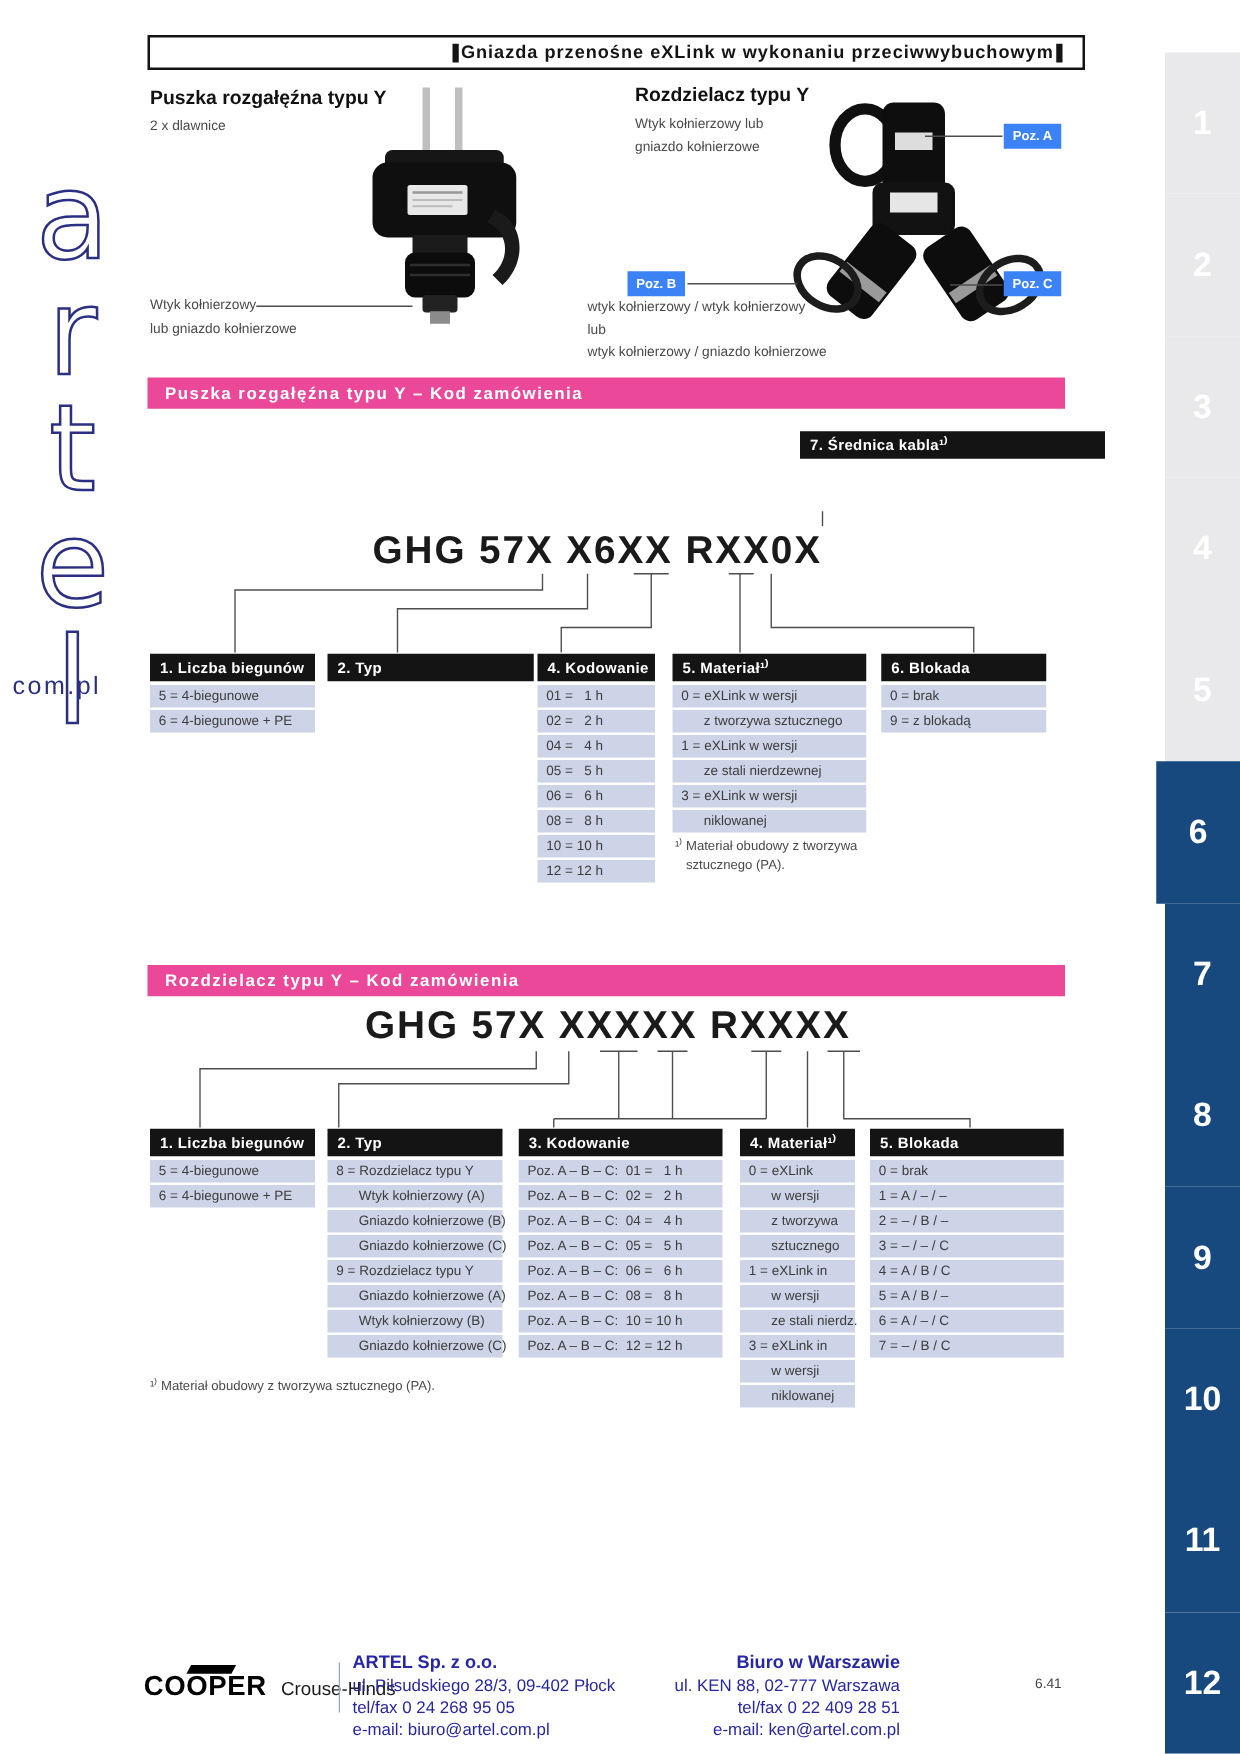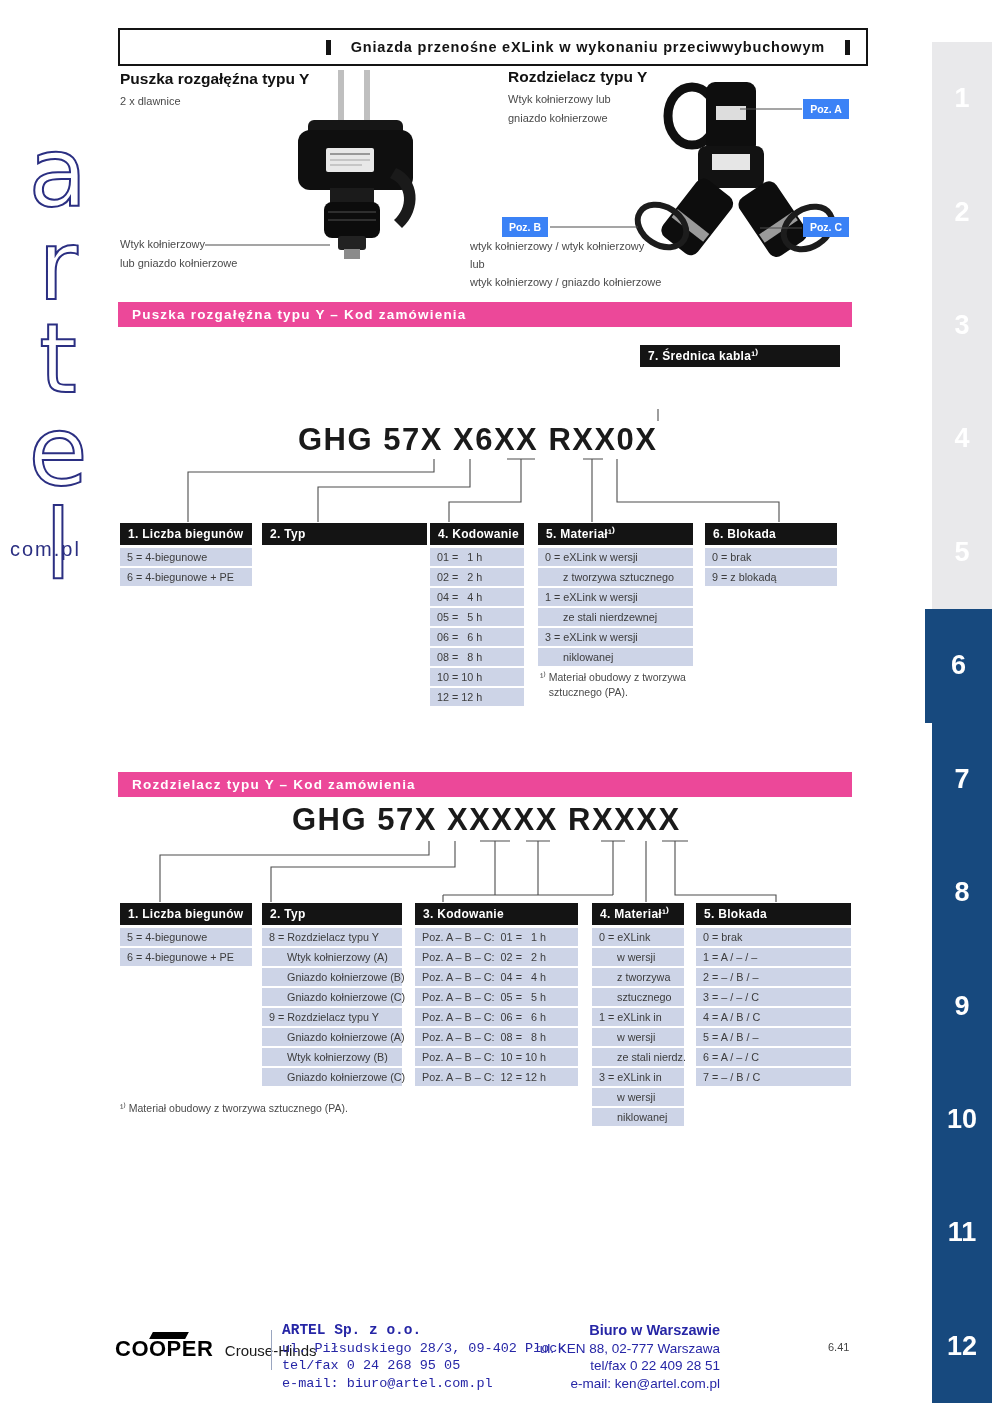--- a/index.html
+++ b/index.html
@@ -11,21 +11,21 @@
   .logo-domain { position: absolute; left: 10px; top: 538px; font-size: 20px; letter-spacing: 2px; color: #2b2f82; }
 
   
   .sidebar { position: absolute; left: 925px; top: 42px; width: 67px; height: 1361px; display: flex; flex-direction: column; }
   .tab { flex: 1; display: flex; align-items: center; justify-content: center; margin-left: 7px; background: #17497e; }
   .tab:nth-of-type(-n+5) { background: #e9e9eb; }
   .tab.active { margin-left: 0; }
   .tab-num { color: #ffffff; font-weight: bold; font-size: 27px; }
 
   
-  .hdr { position: absolute; left: 118px; top: 28px; width: 750px; height: 38px; border: 2px solid #141414; display: flex; align-items: center; justify-content: flex-end; padding-right: 16px; gap: 20px; background: #fff; }
+  .hdr { position: absolute; left: 118px; top: 28px; width: 750px; height: 28px; border: 2px solid #141414; display: flex; align-items: center; justify-content: flex-end; padding-right: 16px; gap: 2px; background: #fff; }
   .hbar { width: 5px; height: 15px; background: #141414; }
   .hdr-title { font-size: 14.5px; font-weight: bold; letter-spacing: 0.8px; color: #141414; }
 
   .ptitle { position: absolute; font-size: 15.5px; font-weight: bold; color: #111; }
   .lbl { position: absolute; font-size: 11px; color: #4a4a4a; }
 
   .pozbox { position: absolute; width: 46px; height: 20px; background: #3b82f6; color: #fff; font-size: 10.5px; font-weight: bold; text-align: center; line-height: 20px; }
 
   .secbar { position: absolute; left: 118px; width: 734px; height: 25px; background: #ec4899; color: #fff; font-weight: bold; font-size: 13.5px; letter-spacing: 1.2px; line-height: 25px; padding-left: 14px; }
 
@@ -45,21 +45,21 @@
   .photo { position: absolute; }
 
   
   .brand { position: absolute; left: 115px; top: 1336px; }
   .brand .swoosh { position: absolute; top: -4px; left: 36px; width: 36px; height: 7px; background: #000; transform: skewX(-28deg); }
   .brand .b1 { font-size: 22px; font-weight: 800; color: #000; letter-spacing: 0.5px; }
   .brand .b2 { font-size: 15px; color: #1a1a1a; margin-left: 7px; }
   .fdivider { position: absolute; left: 271px; top: 1330px; width: 1px; height: 40px; background: #9aa6c0; }
   .office { position: absolute; top: 1322px; color: #2626a6; font-size: 13.5px; line-height: 17.5px; }
   .office .oname { font-weight: bold; font-size: 14.5px; }
-  .office1 { left: 282px; font-family: Liberation Mono, monospace; }
+  .office1 { left: 282px; }
   .office2 { left: 480px; width: 240px; text-align: right; }
   .pagenum { position: absolute; left: 828px; top: 1341px; font-size: 11px; color: #444; }
 </style>
 </head>
 <body>
 
 <div id="page">
 
   <div class="logo-left">
     <svg width="104" height="540" viewBox="0 0 104 540">
@@ -164,21 +164,21 @@
   </svg>
   <div class="pozbox" style="left:803px; top:99px;">Poz. A</div>
   <div class="pozbox" style="left:502px; top:217px;">Poz. B</div>
   <div class="pozbox" style="left:803px; top:217px;">Poz. C</div>
   <div class="lbl" style="left:470px; top:240px;">wtyk kołnierzowy / wtyk kołnierzowy</div>
   <div class="lbl" style="left:470px; top:258px;">lub</div>
   <div class="lbl" style="left:470px; top:276px;">wtyk kołnierzowy / gniazdo kołnierzowe</div>
 
   <div class="secbar" style="top:302px;">Puszka rozgałęźna typu Y – Kod zamówienia</div>
 
-  <div class="col" style="left:640px; top:345px; width:200px;">
+  <div class="col" style="left:640px; top:345px; width:244px;">
     <div class="col-h">7. Średnica kabla¹⁾</div>
   </div>
 
   <div class="code" style="left:298px; top:422px;">GHG 57X X6XX RXX0X</div>
 
   <div class="col" style="left:120px; top:523px; width:132px;">
     <div class="col-h">1. Liczba biegunów</div>
     <div class="rows">
 
     <div class="row">5 = 4-biegunowe</div>

